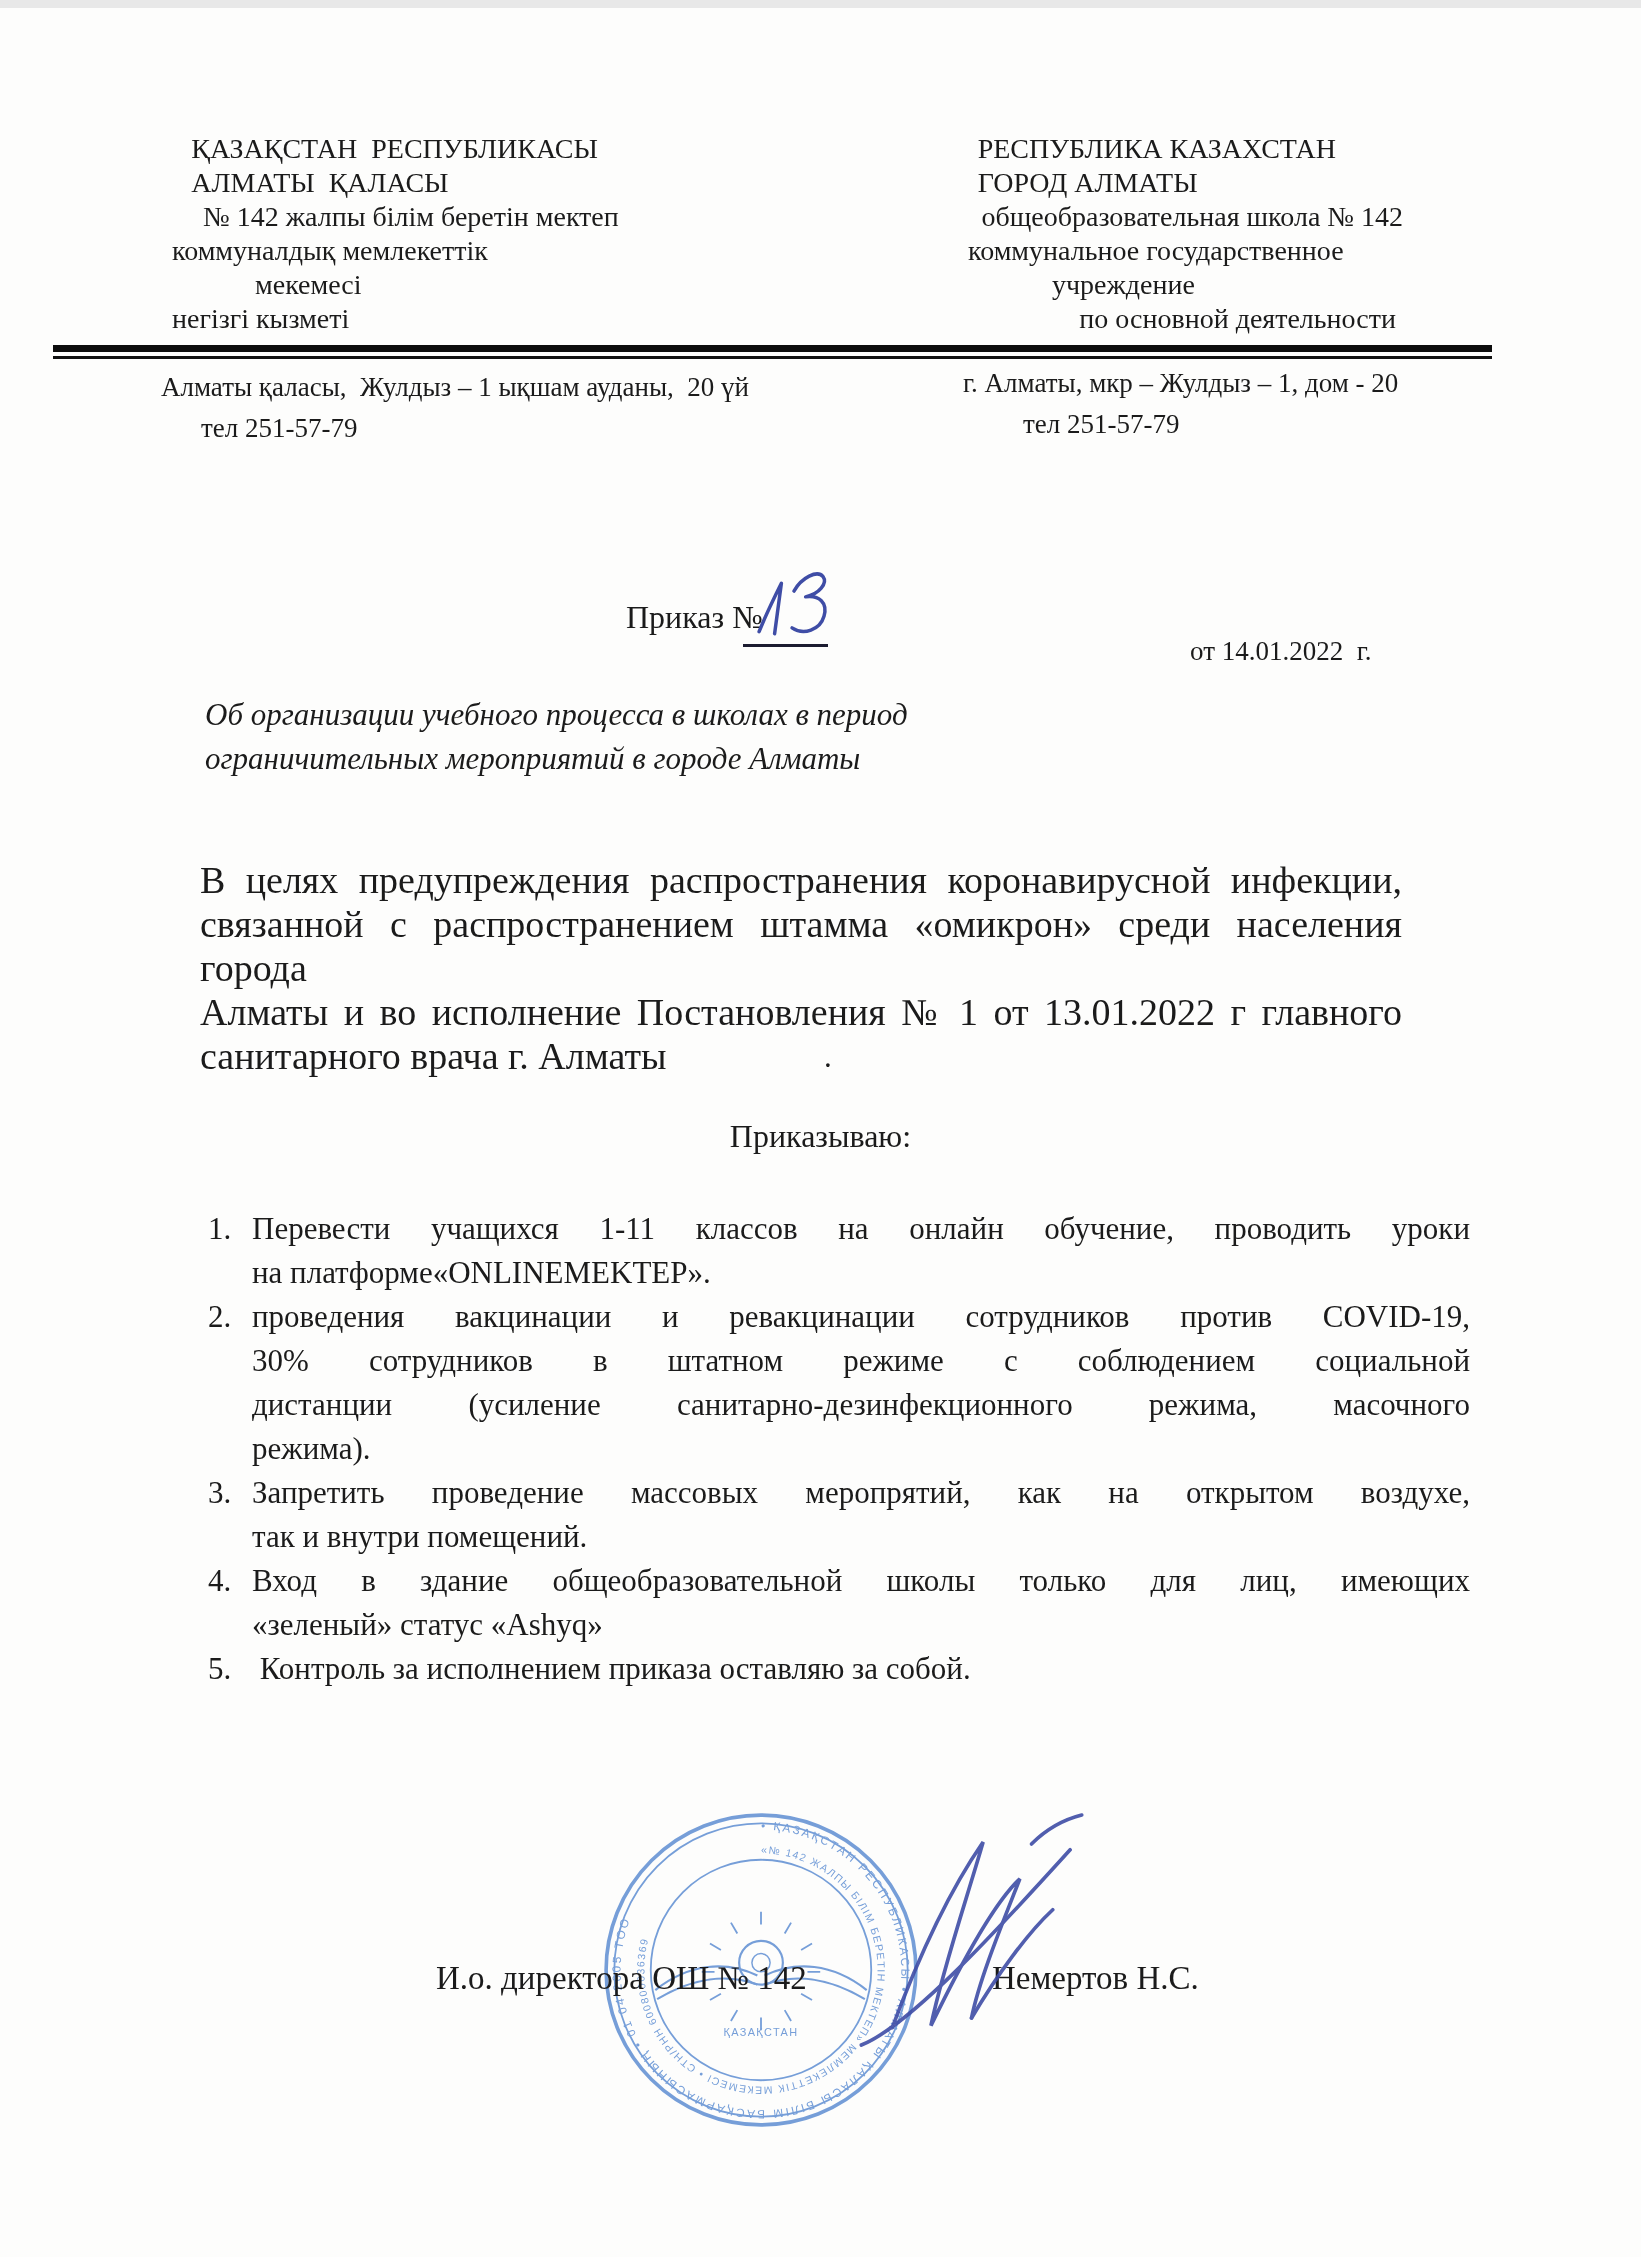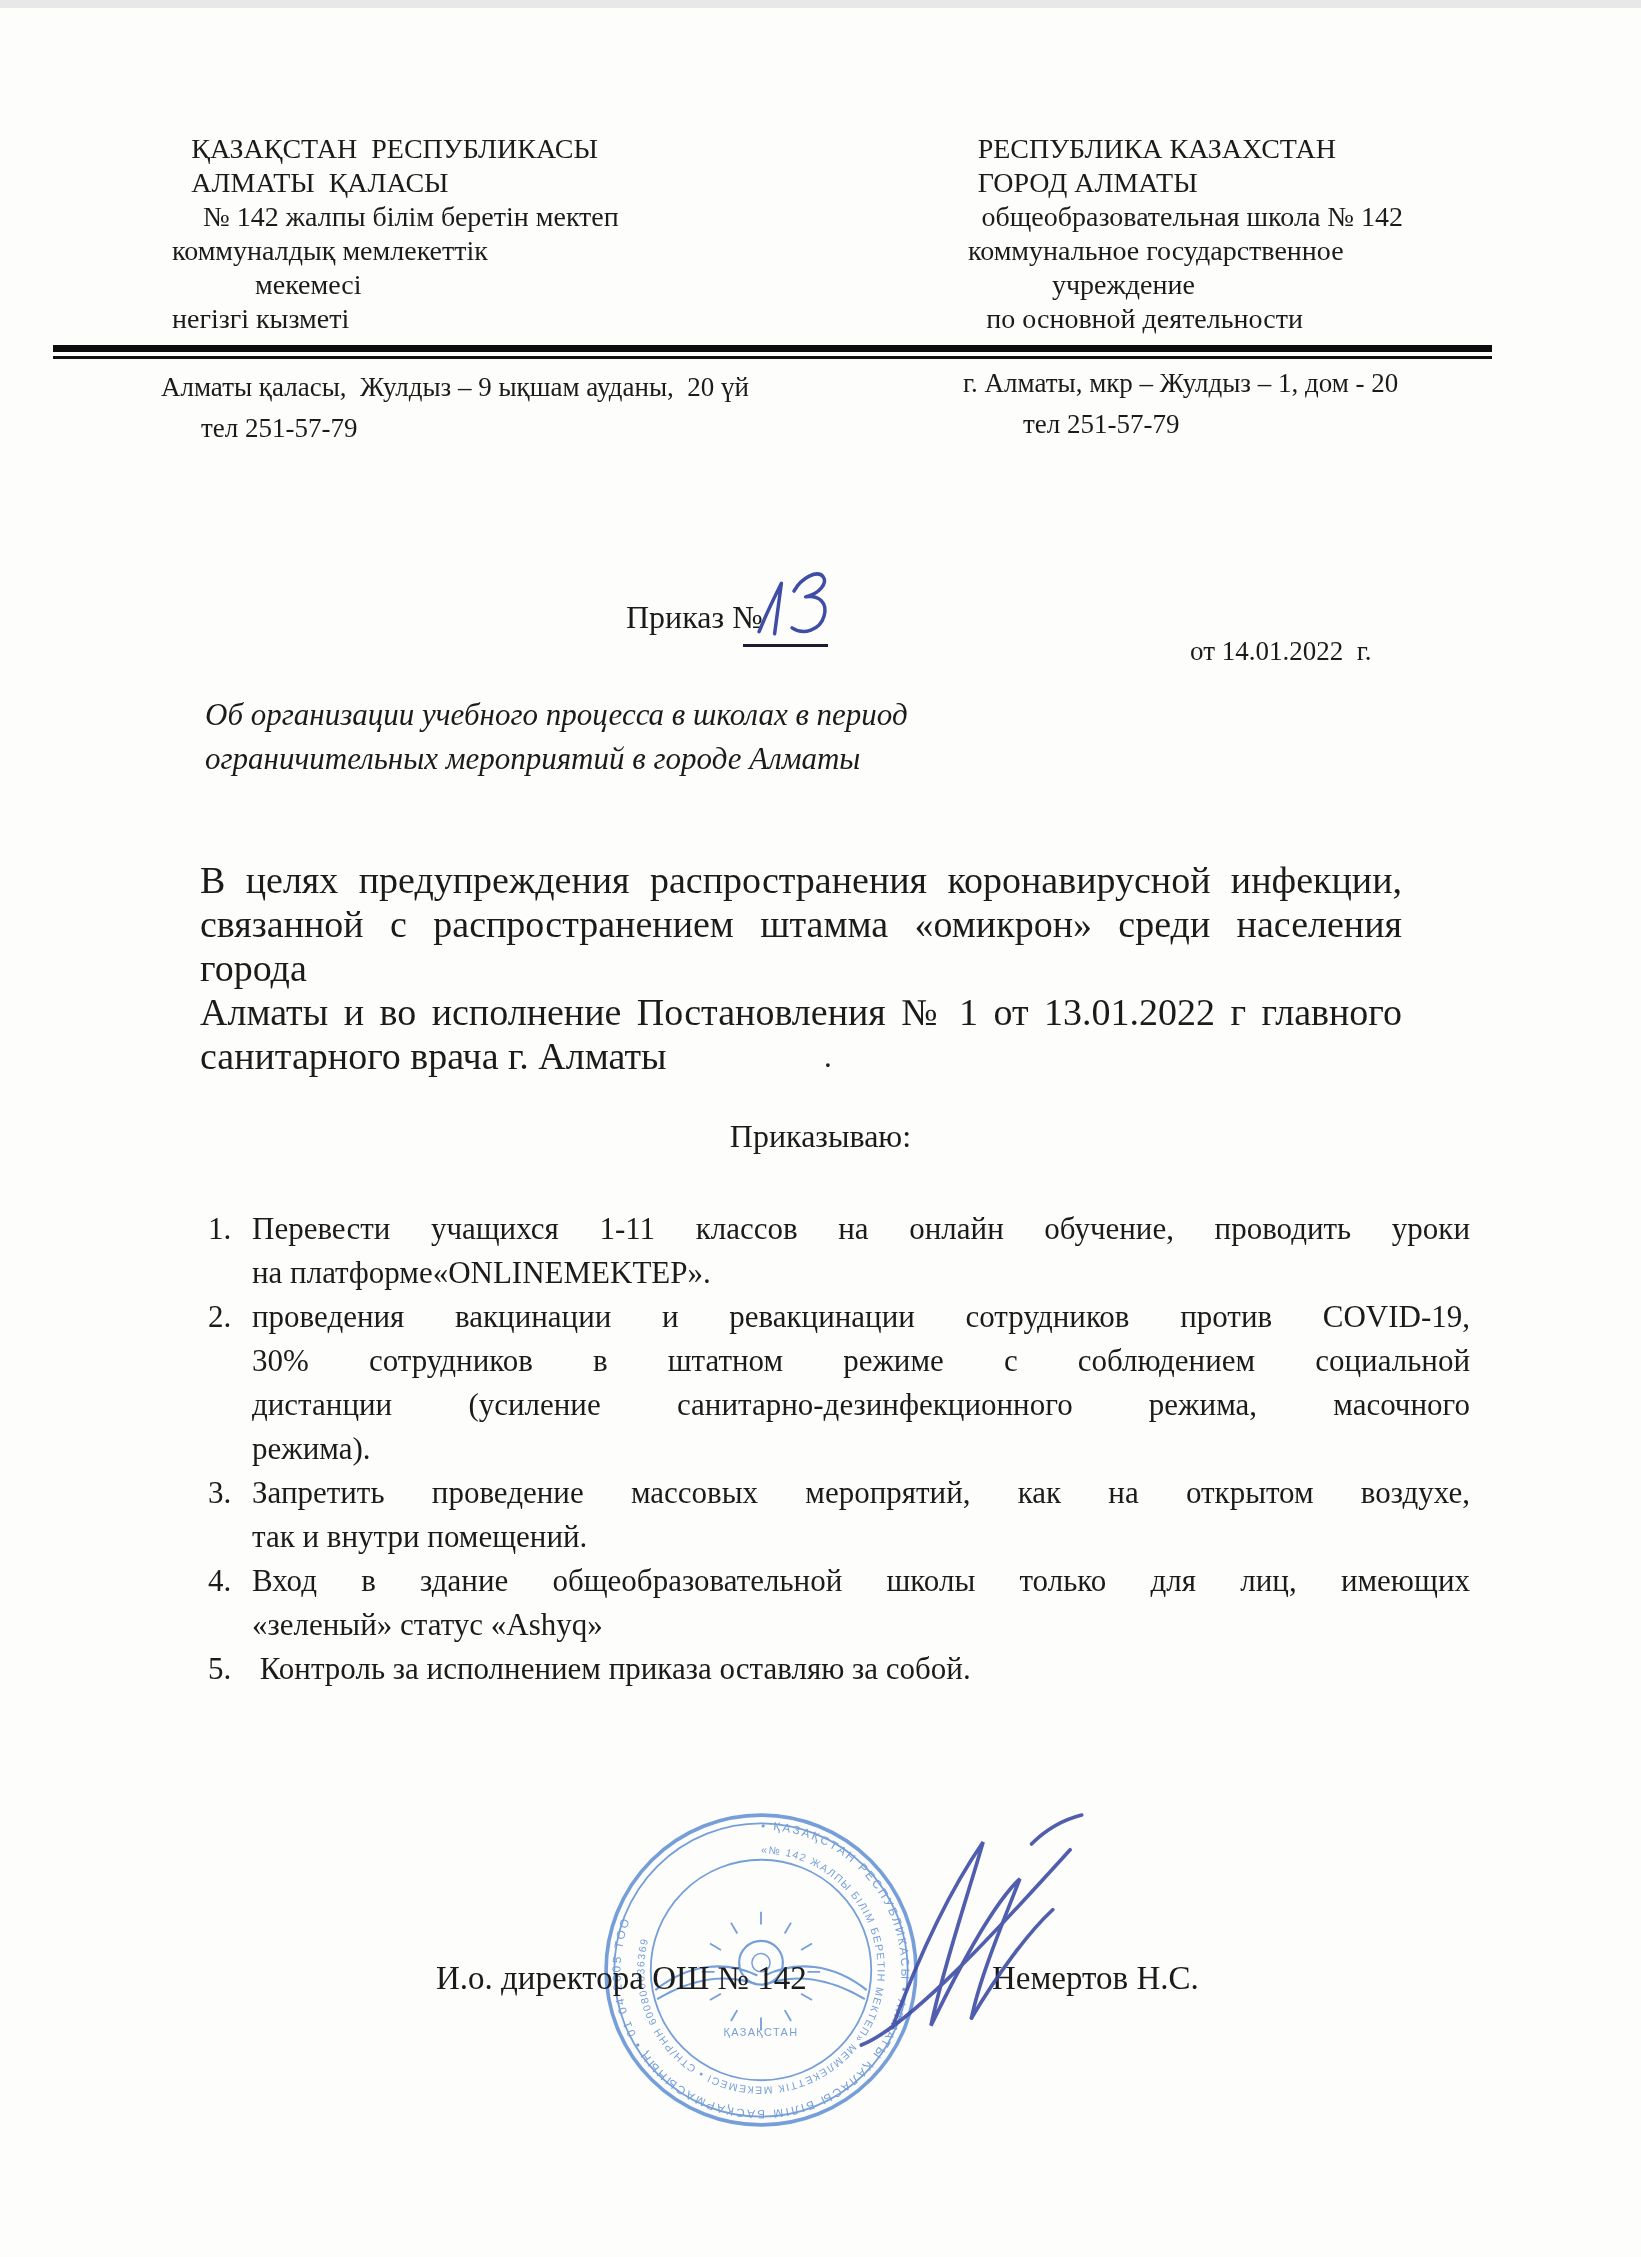--- a/index.html
+++ b/index.html
@@ -59,27 +59,27 @@
     <div class="t cen-l">мекемесі</div>
     <div class="t">негізгі кызметі</div>
   </div>
 
   <div class="abs hdr" style="left:968px;top:124px;width:521px;">
     <div class="t" style="padding-left:9.7px;">РЕСПУБЛИКА КАЗАХСТАН</div>
     <div class="t" style="padding-left:9.7px;">ГОРОД АЛМАТЫ</div>
     <div class="t" style="padding-left:13.5px;">общеобразовательная школа № 142</div>
     <div class="t">коммунальное государственное</div>
     <div class="t cen-r">учреждение</div>
-    <div class="t" style="padding-left:18.3px;">по основной деятельности</div>
+    <div class="t" style="padding-left:18.3px;text-align:center;">по основной деятельности</div>
   </div>
 
   <div class="abs rule-thick" style="left:53px;top:337px;width:1439px;"></div>
   <div class="abs rule-thin" style="left:53px;top:348px;width:1439px;"></div>
 
-  <div class="abs addr t" style="left:161px;top:363px;">Алматы қаласы,  Жулдыз – 9 ықшам ауданы,  20 үй</div>
+  <div class="abs addr t" style="left:161px;top:363px;">Алматы қаласы,  Жулдыз – 1 ықшам ауданы,  20 үй</div>
   <div class="abs addr t" style="left:201px;top:404px;">тел 251-57-79</div>
   <div class="abs addr t" style="left:963px;top:359px;">г. Алматы, мкр – Жулдыз – 1, дом - 20</div>
   <div class="abs addr t" style="left:1023px;top:400px;">тел 251-57-79</div>
 
   <div class="abs order-title t" style="left:626px;top:591px;">Приказ №</div>
   <div class="abs num-underline" style="left:743px;top:636px;width:85px;"></div>
   <svg class="abs ink-15" style="left:730px;top:554px;" width="126" height="92" viewBox="0 0 130 95" aria-label="15">
     <title>15</title>
     <g fill="none" stroke="#3f4da6" stroke-width="3.6" stroke-linecap="round" stroke-linejoin="round">
       <path d="M30 72 C 38 52 46 36 53 22 L 46 74"></path>

